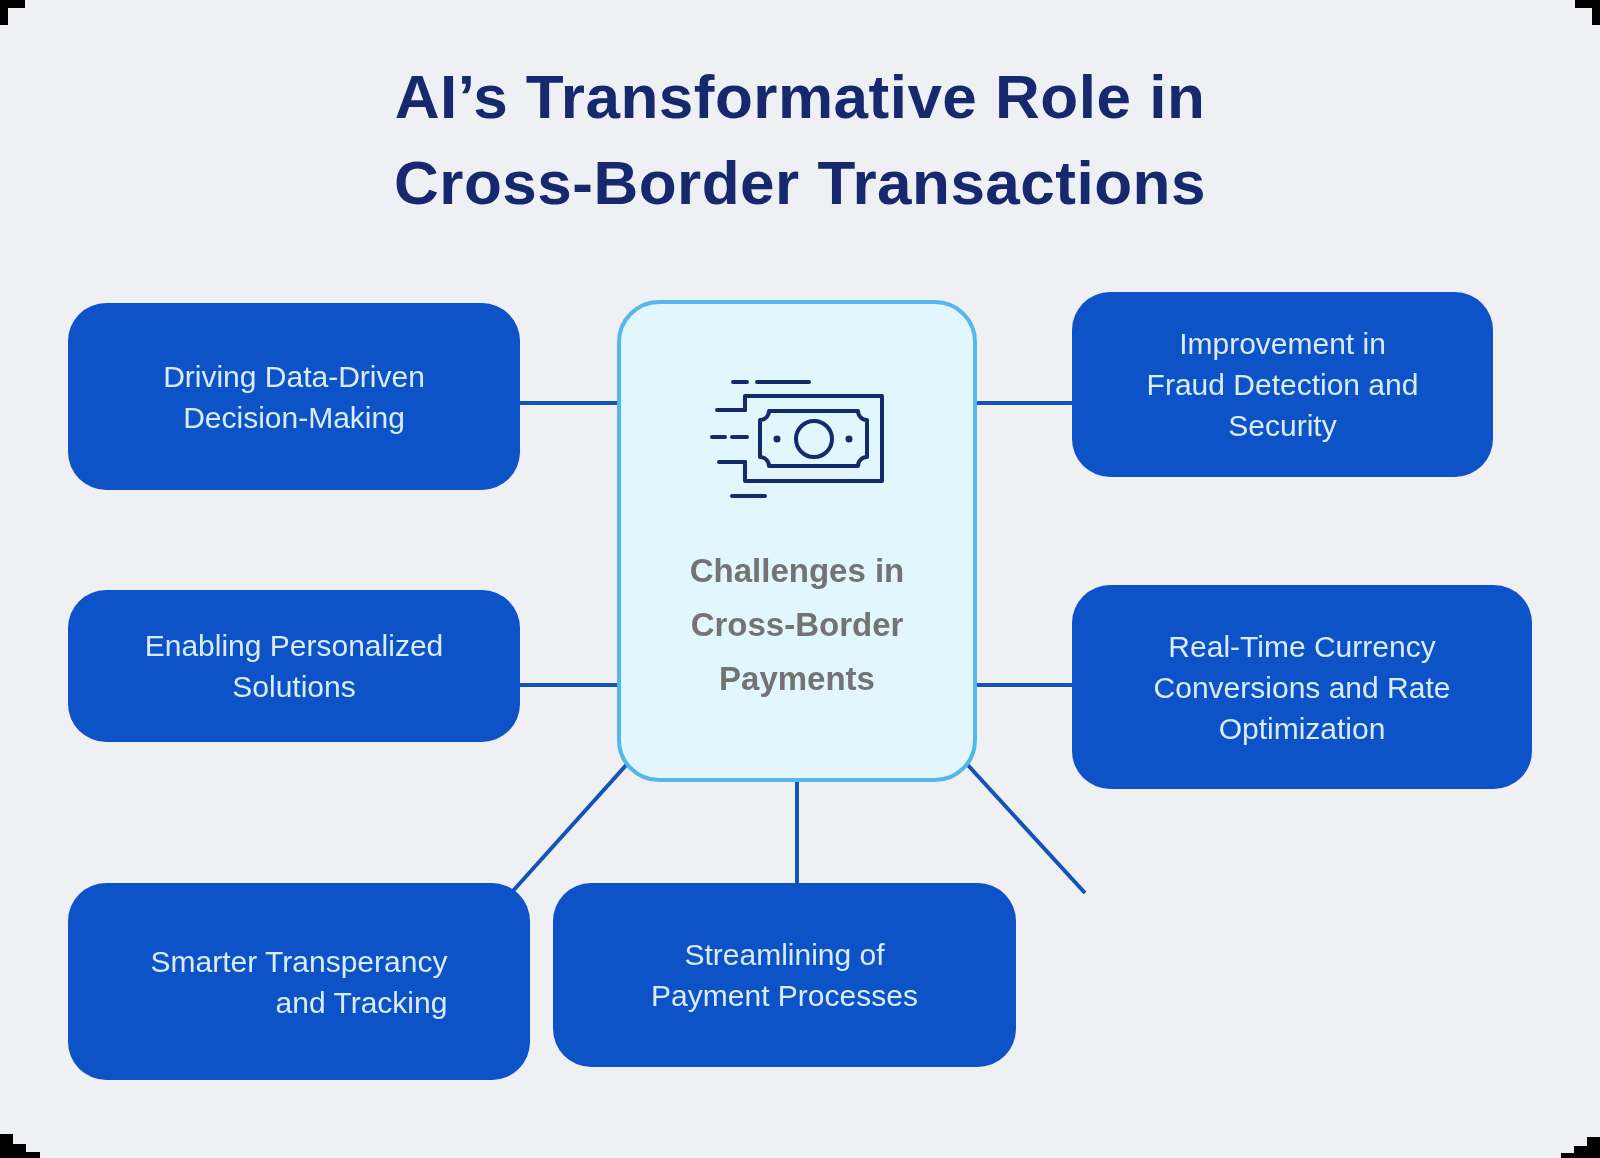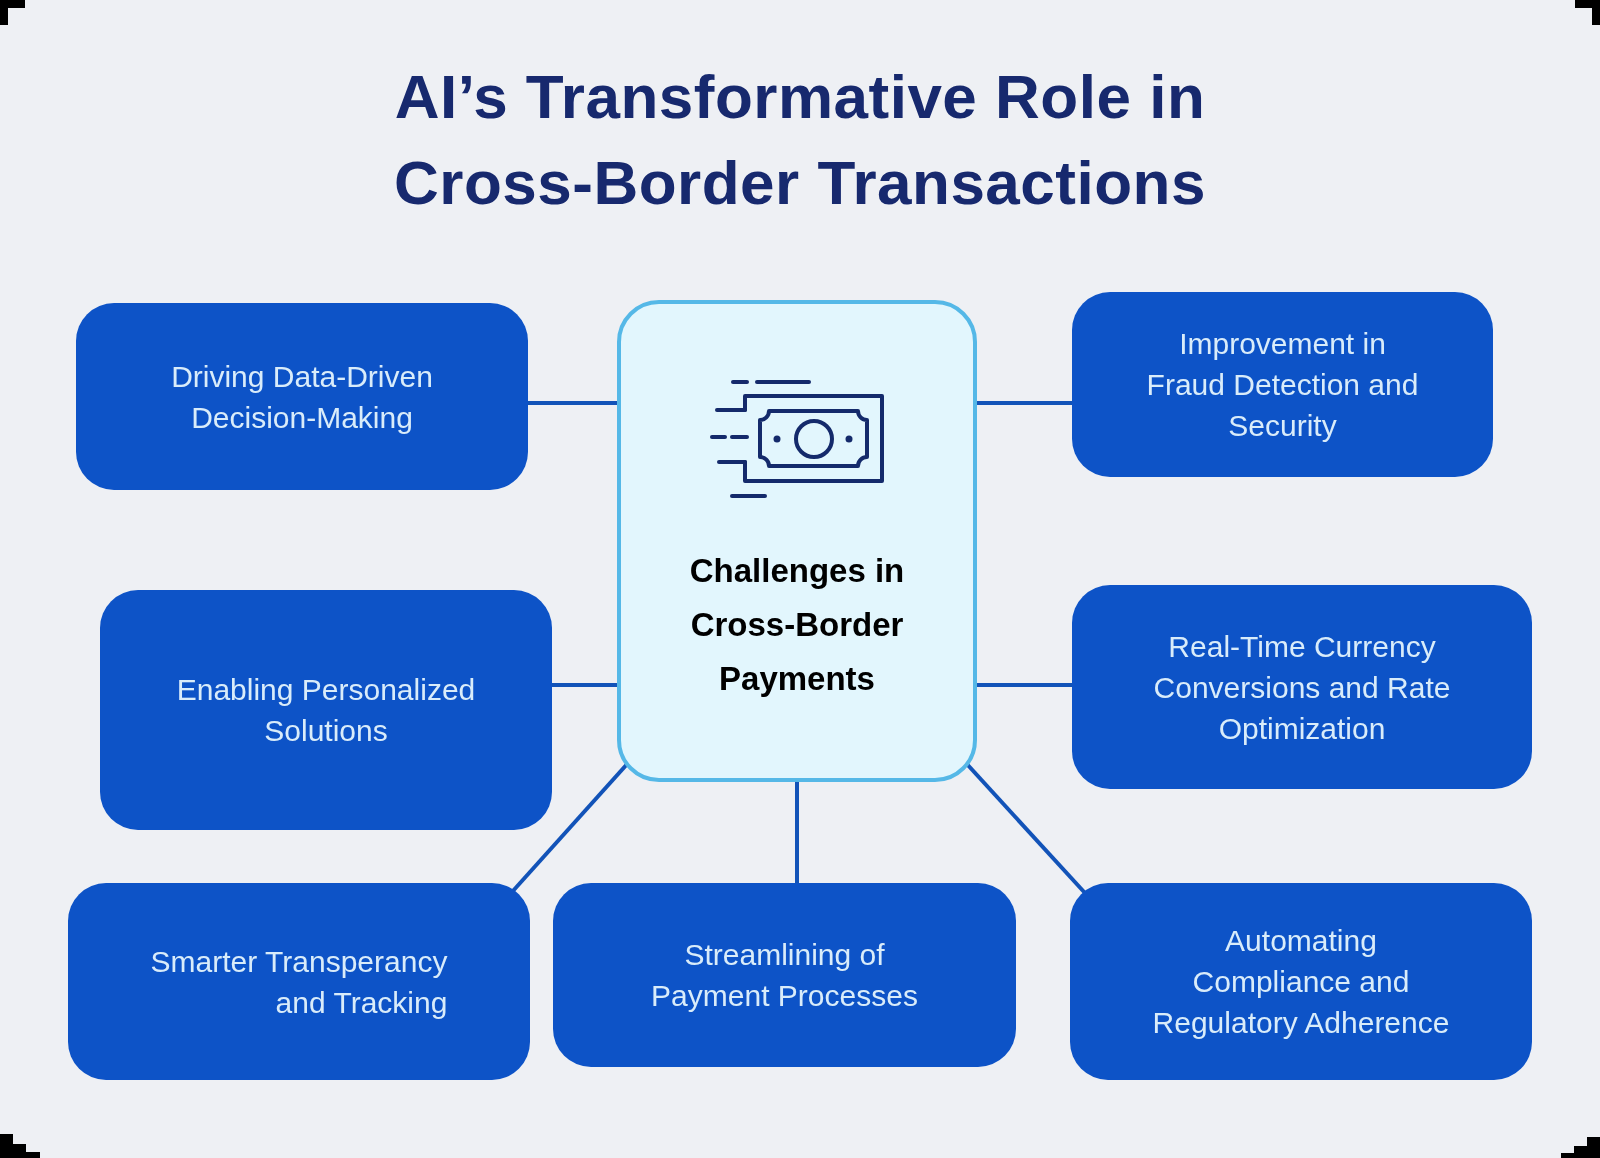--- a/index.html
+++ b/index.html
@@ -46,22 +46,22 @@
     color: #d9ecfa;
     font-size: 30px;
     font-weight: 300;
     line-height: 41px;
     display: flex;
     align-items: center;
     justify-content: center;
     text-align: center;
     white-space: pre-line;
   }
-  .node-left-top      { left: 76px;   top: 303px; width: 452px; height: 187px; }
-  .node-left-middle   { left: 68px;   top: 590px; width: 452px; height: 240px; margin-left: 32px; }
+  .node-left-top      { left: 68px;   top: 303px; width: 452px; height: 187px; }
+  .node-left-middle   { left: 68px;   top: 590px; width: 452px; height: 152px; }
   .node-left-bottom   { left: 68px;   top: 883px; width: 462px; height: 197px; text-align: right; }
   .node-bottom-middle { left: 553px;  top: 883px; width: 463px; height: 184px; }
   .node-right-top     { left: 1072px; top: 292px; width: 421px; height: 185px; text-align: center; }
   .node-right-middle  { left: 1072px; top: 585px; width: 460px; height: 204px; }
   .node-right-bottom  { left: 1070px; top: 883px; width: 462px; height: 197px; }
 
   
   .center-node {
     position: absolute;
     z-index: 2;
@@ -74,21 +74,21 @@
     display: flex;
     flex-direction: column;
     align-items: center;
     padding-top: 74px;
   }
   .center-label {
     margin-top: 44px;
     font-size: 33px;
     font-weight: 700;
     line-height: 54px;
-    color: #000000;
+    color: #737373;
     text-align: center;
     white-space: pre-line;
   }
 
   
   .mark { position: absolute; background: #000; z-index: 3; }
   .tl-h { left: 0; top: 0; width: 25px; height: 8px; }
   .tl-v { left: 0; top: 0; width: 8px;  height: 25px; }
   .tr-h { right: 0; top: 0; width: 25px; height: 8px; }
   .tr-v { right: 0; top: 0; width: 8px;  height: 25px; }
@@ -136,25 +136,20 @@
   <div class="node node-right-top">
     <span>Improvement in
 Fraud Detection and
 Security</span>
   </div>
   <div class="node node-right-middle">
     <span>Real-Time Currency
 Conversions and Rate
 Optimization</span>
   </div>
-  <div class="node node-right-bottom">
-    <span>Automating
-Compliance and
-Regulatory Adherence</span>
-  </div>
 
   <div class="center-node">
     <svg width="175" height="122" viewBox="0 0 175 122" fill="none" stroke="#142a6b" stroke-width="4" stroke-linecap="round" stroke-linejoin="round">
       <path d="M35,32 V18 H172 V103 H35 V84"></path>
       <path d="M59,33 H148 A9 9 0 0 0 157,42 V79 A9 9 0 0 0 148,88 H59 A9 9 0 0 0 50,79 V42 A9 9 0 0 0 59,33 Z"></path>
       <circle cx="104" cy="61" r="18"></circle>
       <circle cx="67" cy="61" r="3.5" fill="#142a6b" stroke="none"></circle>
       <circle cx="139" cy="61" r="3.5" fill="#142a6b" stroke="none"></circle>
       <line x1="23" y1="4" x2="37" y2="4"></line>
       <line x1="47" y1="4" x2="99" y2="4"></line>

